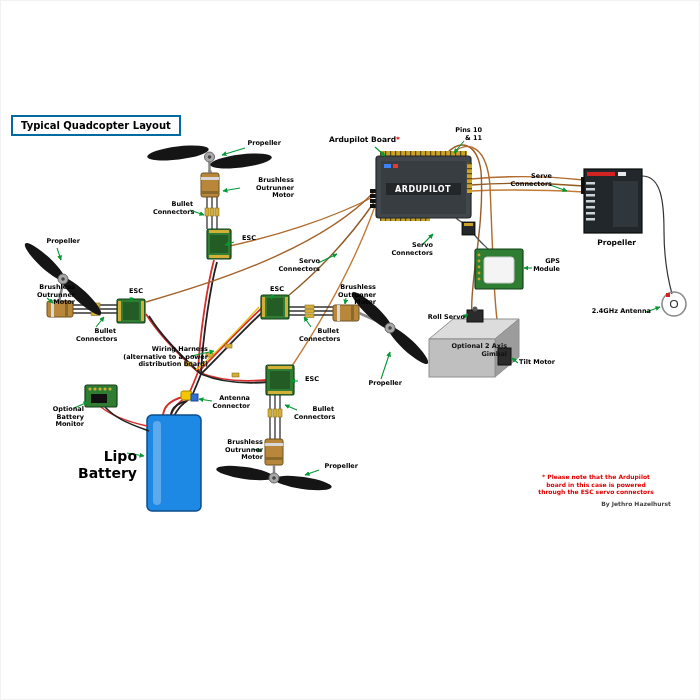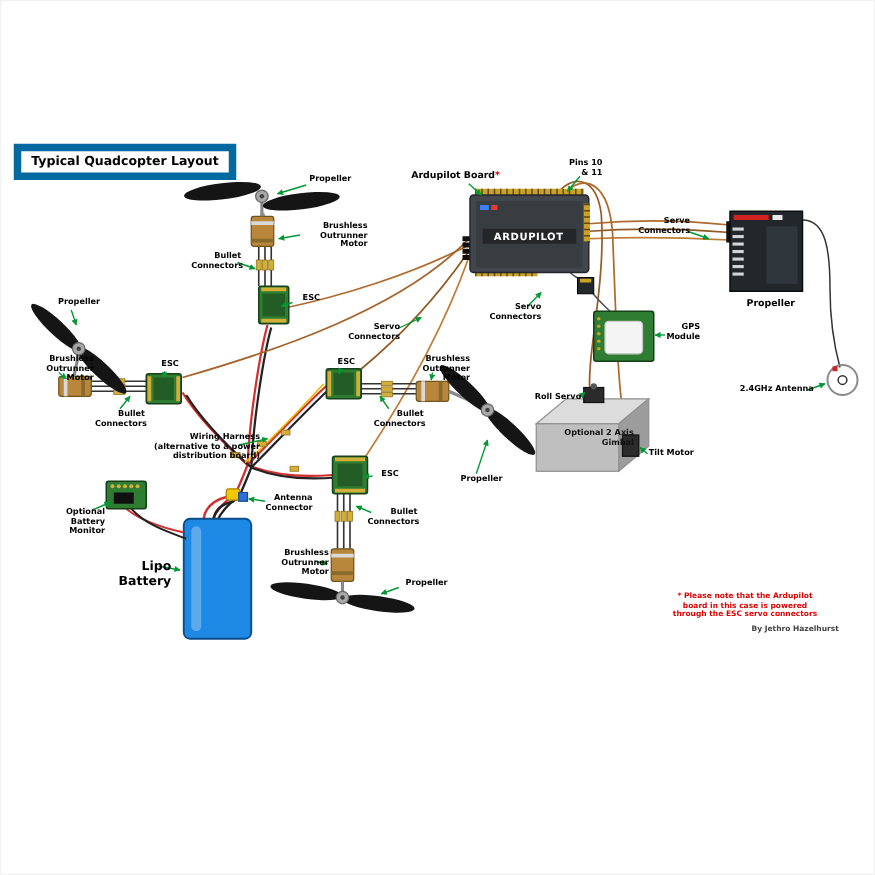--- a/index.html
+++ b/index.html
@@ -1,22 +1,22 @@
 <!DOCTYPE html>
 <html><head>
 <meta charset="utf-8">
 <style>
   html,body{margin:0;padding:0;background:#fff;}
   #stage{position:relative;width:700px;height:700px;background:#fff;overflow:hidden;
          font-family:"DejaVu Sans","Liberation Sans",sans-serif;border:1px solid #f2f2f2;box-sizing:border-box;}
   #wires-svg{position:absolute;left:0;top:0;z-index:1;}
   .lbl{position:absolute;font-weight:bold;font-size:6.5px;line-height:1.18;text-align:right;color:#000;z-index:5;}
-  .lbl.big{font-size:10px;}
+  .lbl.big{font-size:14px;}
   .lbl.med{font-size:7.5px;}
-  #title-box{position:absolute;left:10px;top:114px;border:6px solid #0369a1;padding:3px 8px;
+  #title-box{position:absolute;left:10px;top:114px;border:2px solid #0369a1;padding:3px 8px;
              font-size:10px;font-weight:bold;background:#fff;z-index:6;white-space:nowrap;}
   .red{color:#e00000;}
   .note{position:absolute;color:#e00000;font-size:6px;font-weight:bold;text-align:center;line-height:1.25;z-index:5;}
   .credit{position:absolute;font-size:6px;color:#444;font-weight:bold;text-align:right;z-index:5;}
 </style>
 </head>
 <body>
 
 <div id="stage">
 

